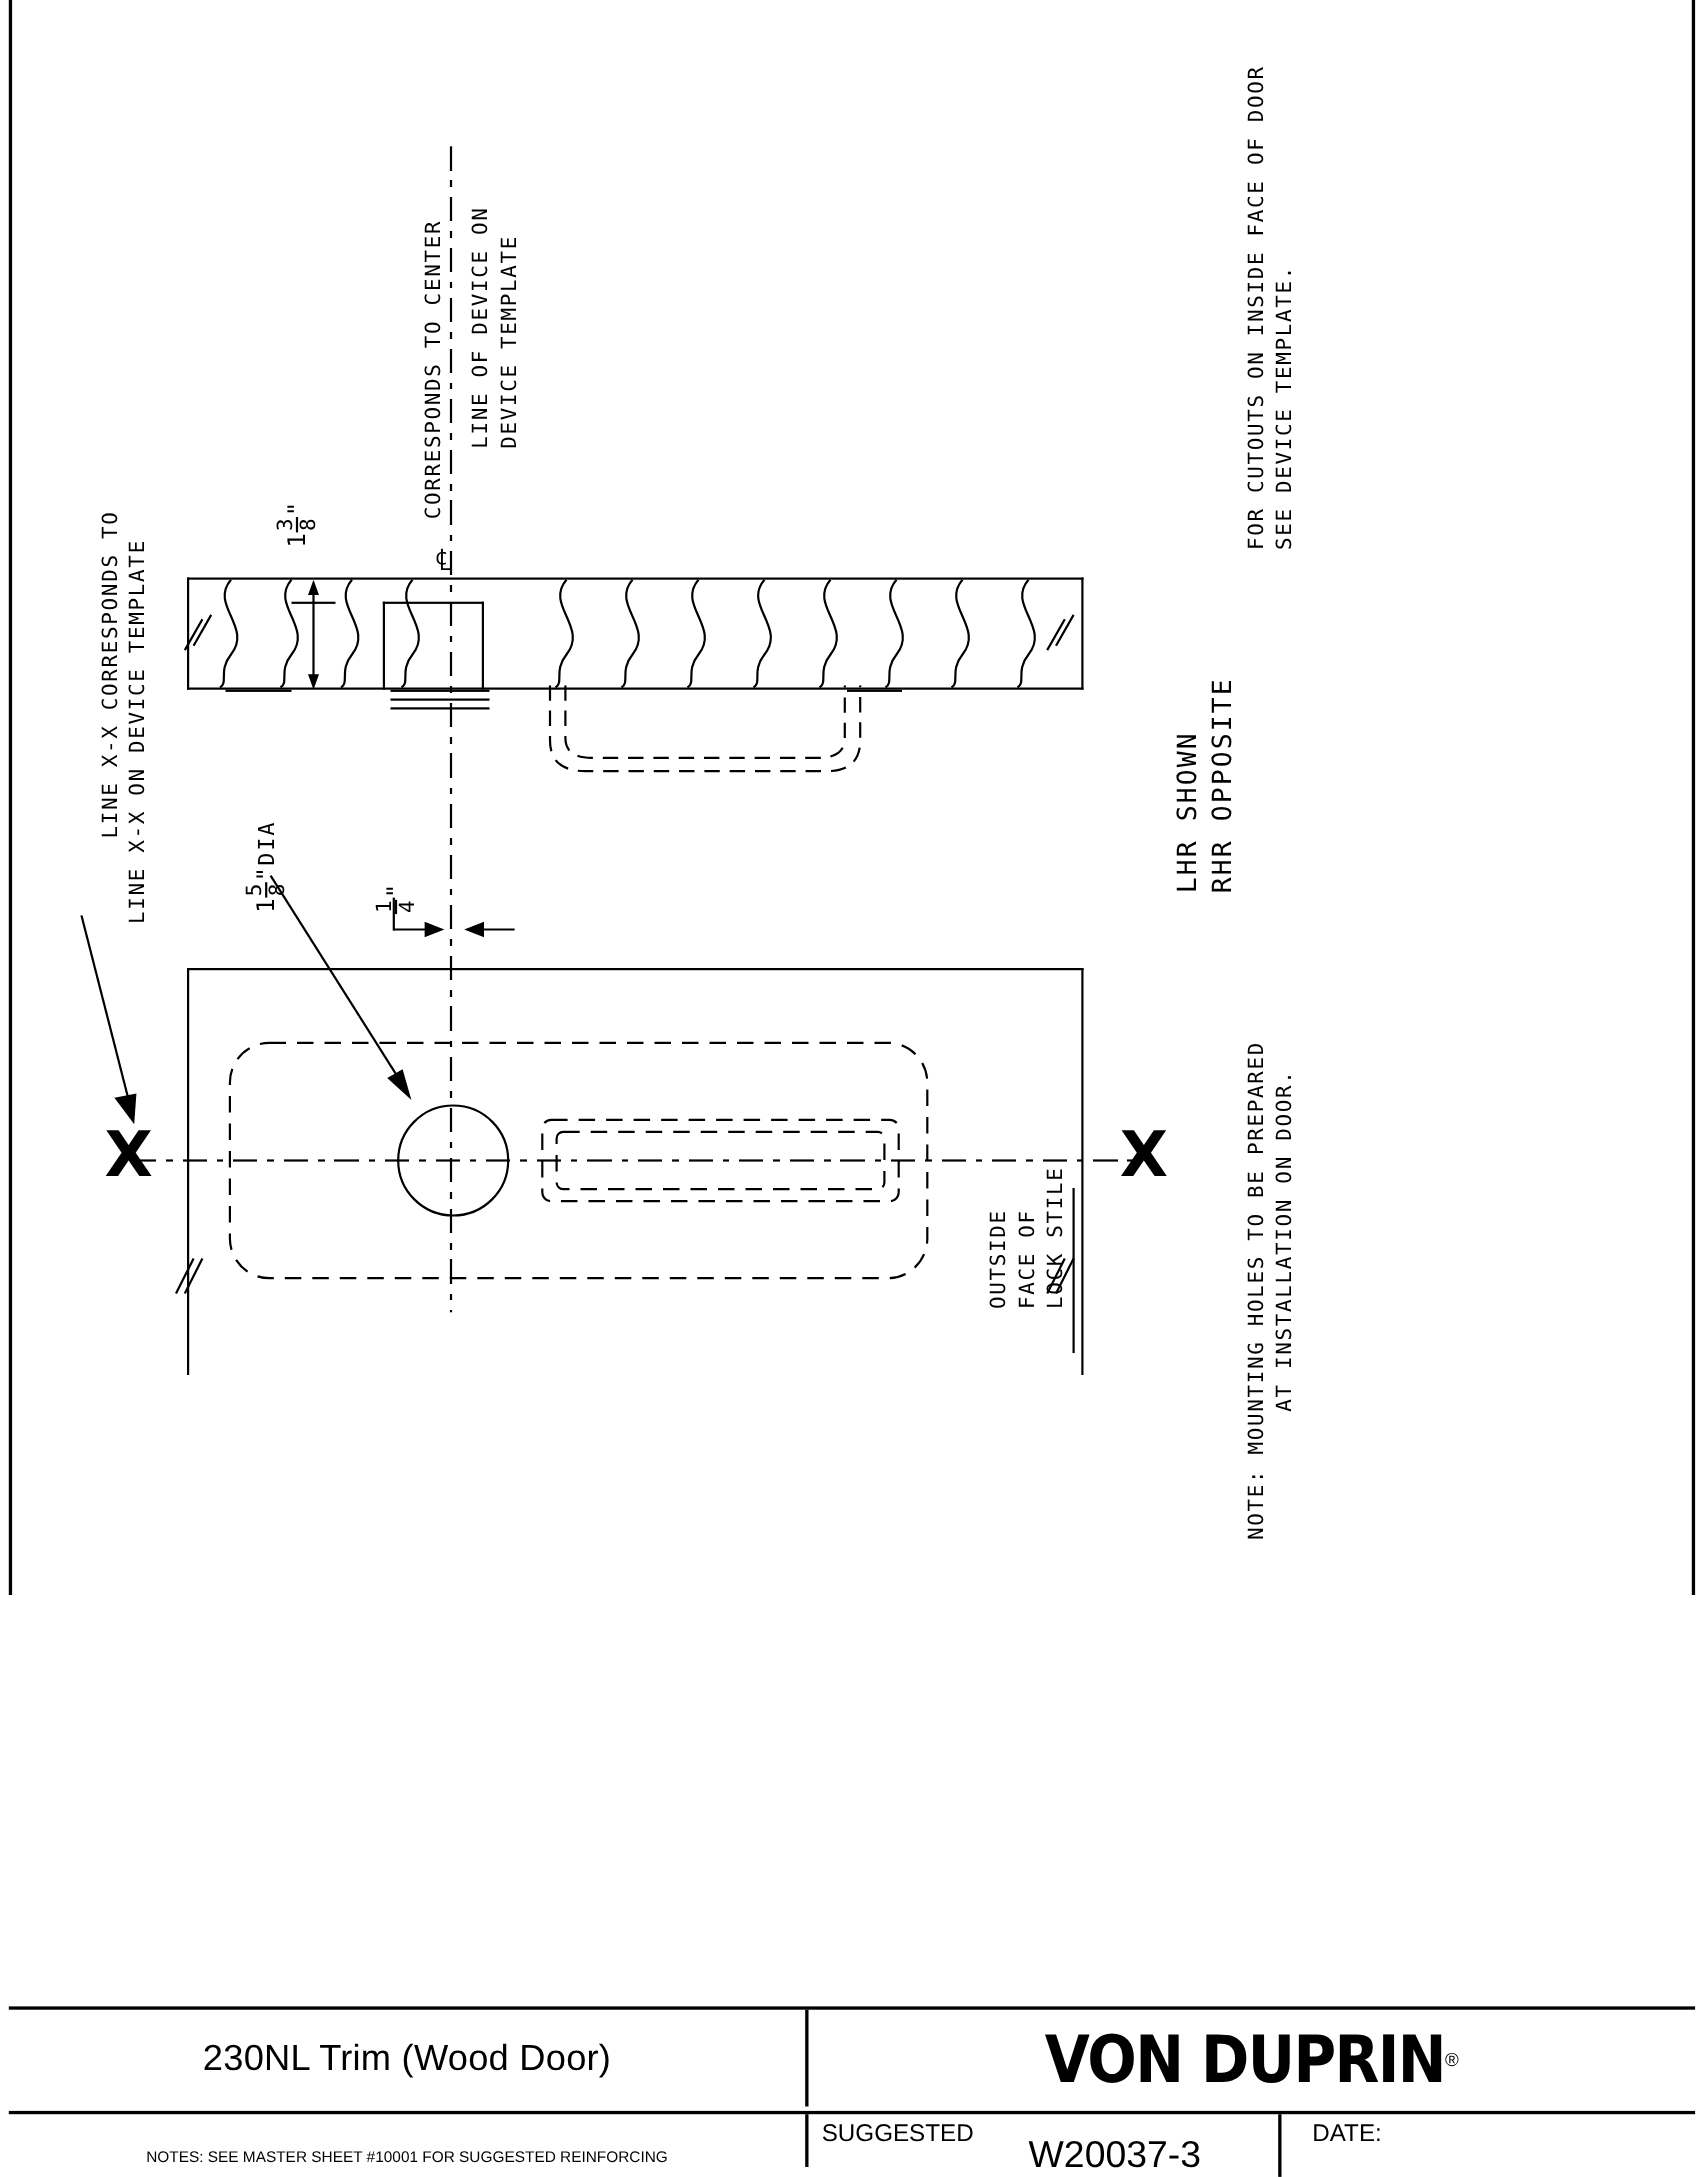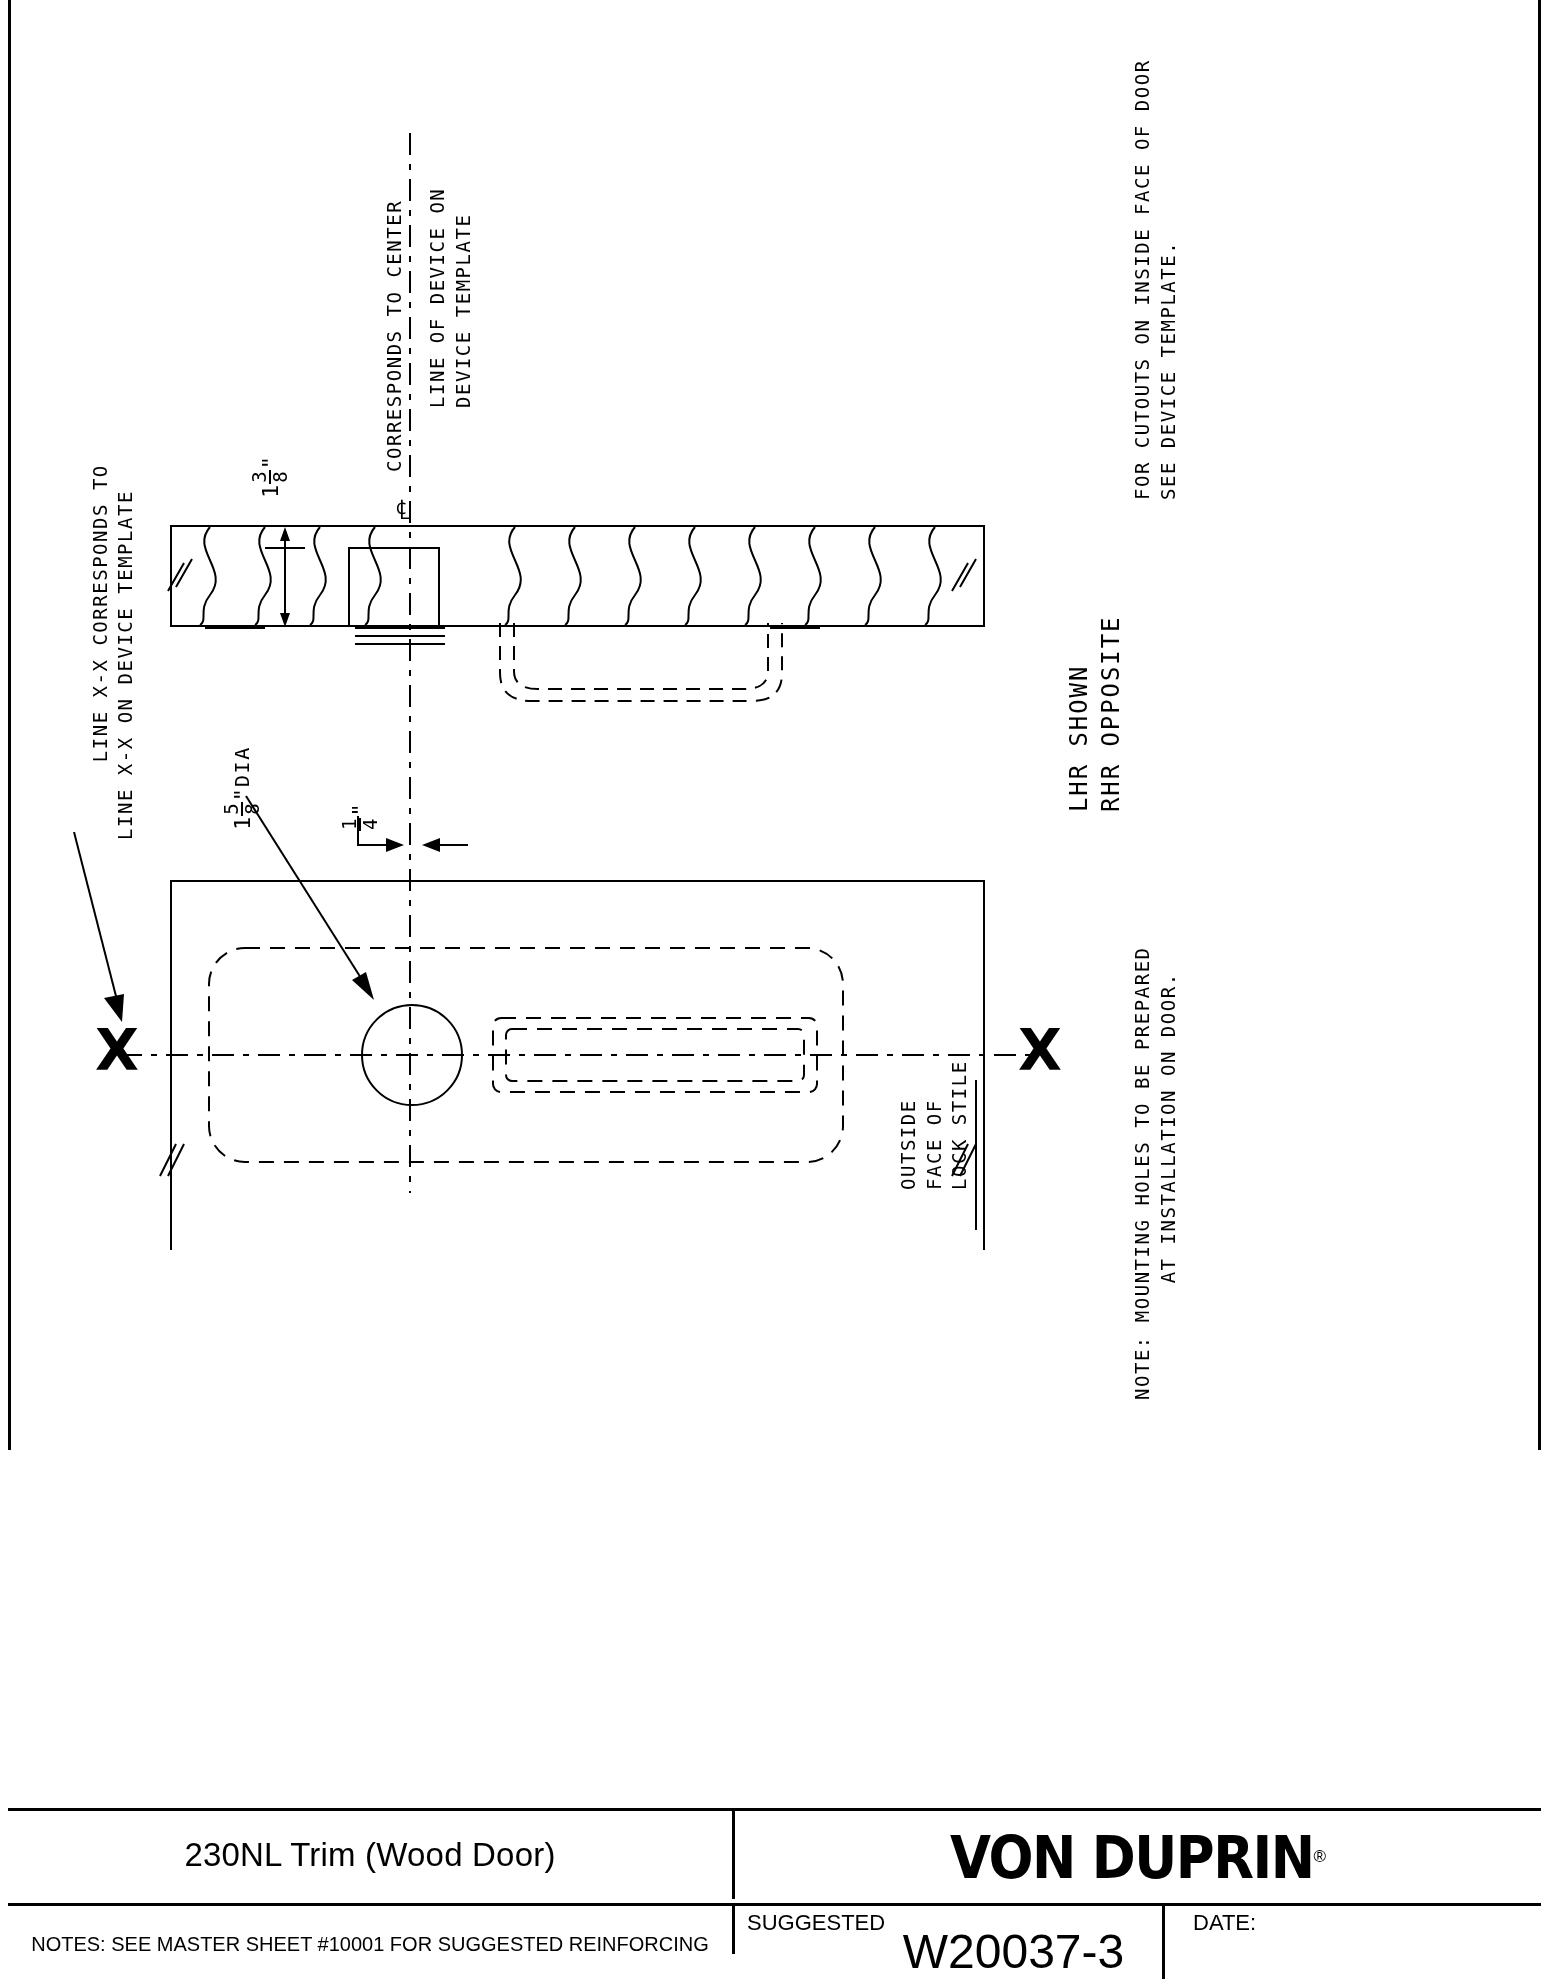--- a/index.html
+++ b/index.html
@@ -87,36 +87,36 @@
   .logo-reg{font-size:17px;vertical-align:super;letter-spacing:0;}
   .tb-row2{display:flex;border-top:3px solid #000;}
   #tb-notes{
     width:727px;
     height:48px;
     border-right:3px solid #000;
     box-sizing:border-box;
     display:flex;
     align-items:center;
     justify-content:center;
-    font-size:20px;
+    font-size:14px;
     padding-top:28px;
   }
   #tb-template-lbl{
     width:130px;
     box-sizing:border-box;
     padding-left:12px;
     display:flex;align-items:flex-start;
     font-size:22px;
     padding-top:4px;
   }
   #tb-template-num{
     width:300px;
     box-sizing:border-box;
     display:flex;align-items:center;justify-content:center;
-    font-size:48px;
+    font-size:34px;
     border-right:3px solid #000;
     padding-top:18px;
   }
   #tb-date{
     flex:1;
     box-sizing:border-box;
     padding-left:28px;
     display:flex;align-items:flex-start;
     font-size:22px;
     padding-top:4px;

